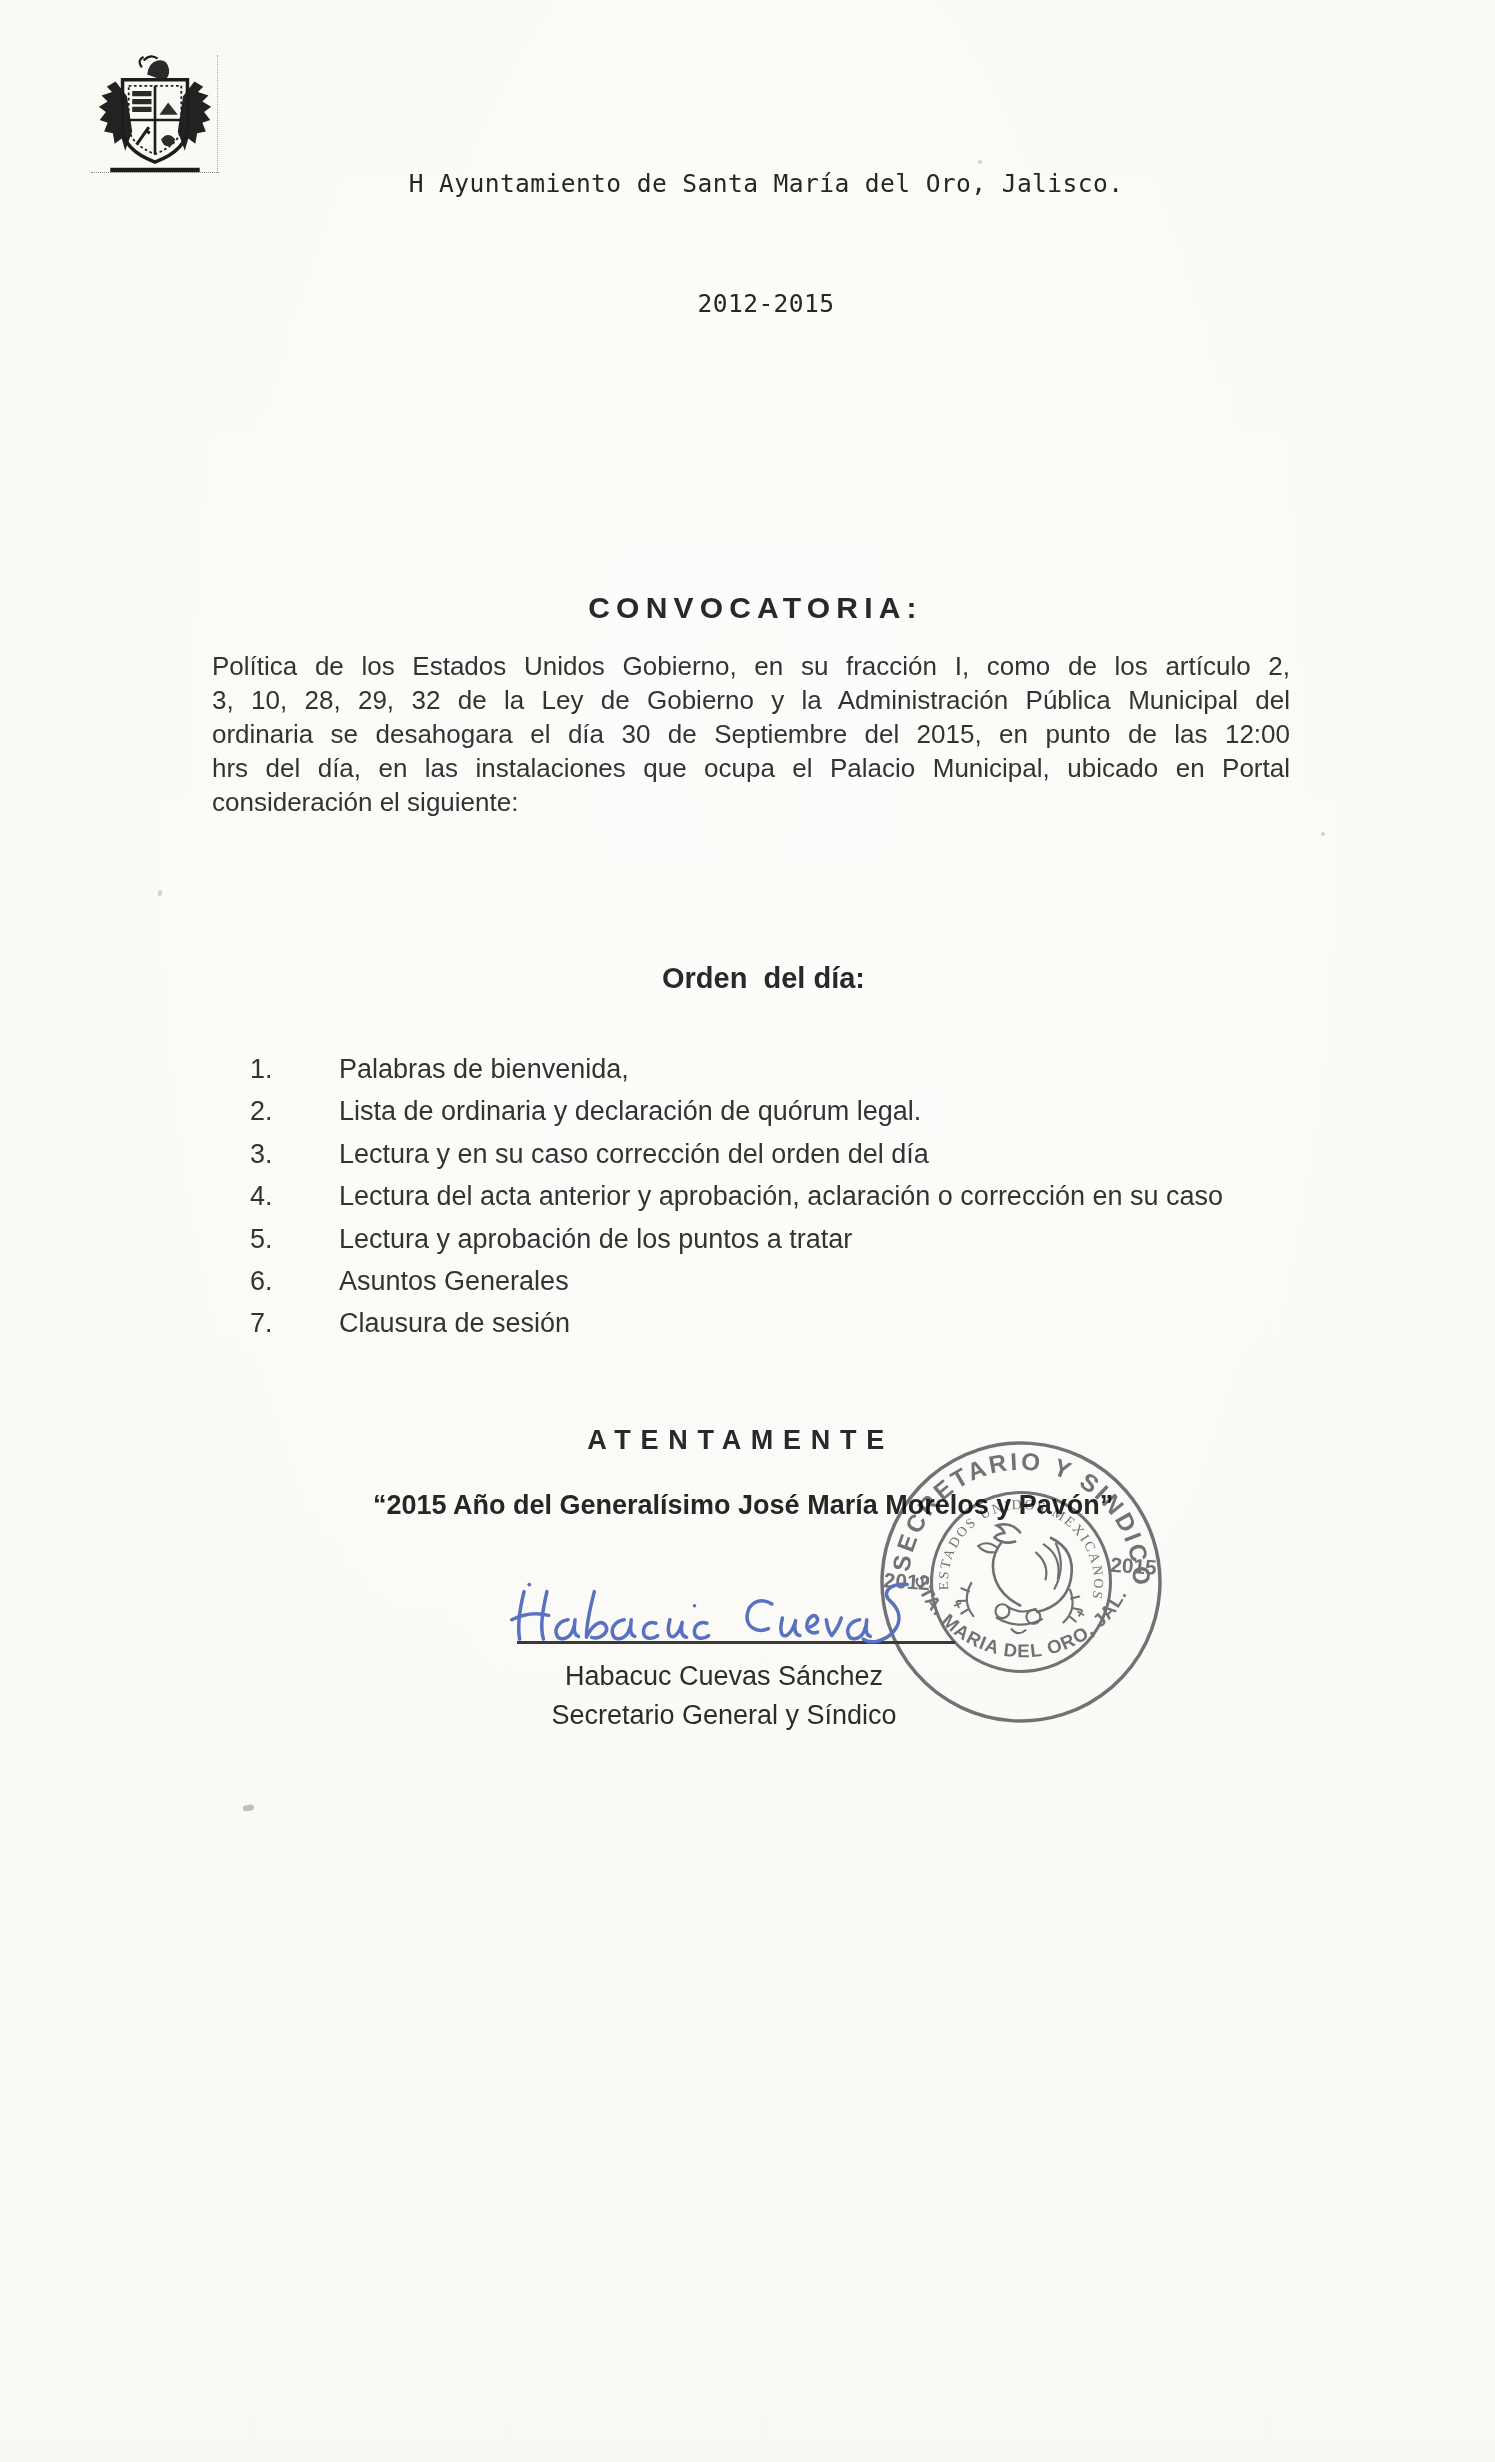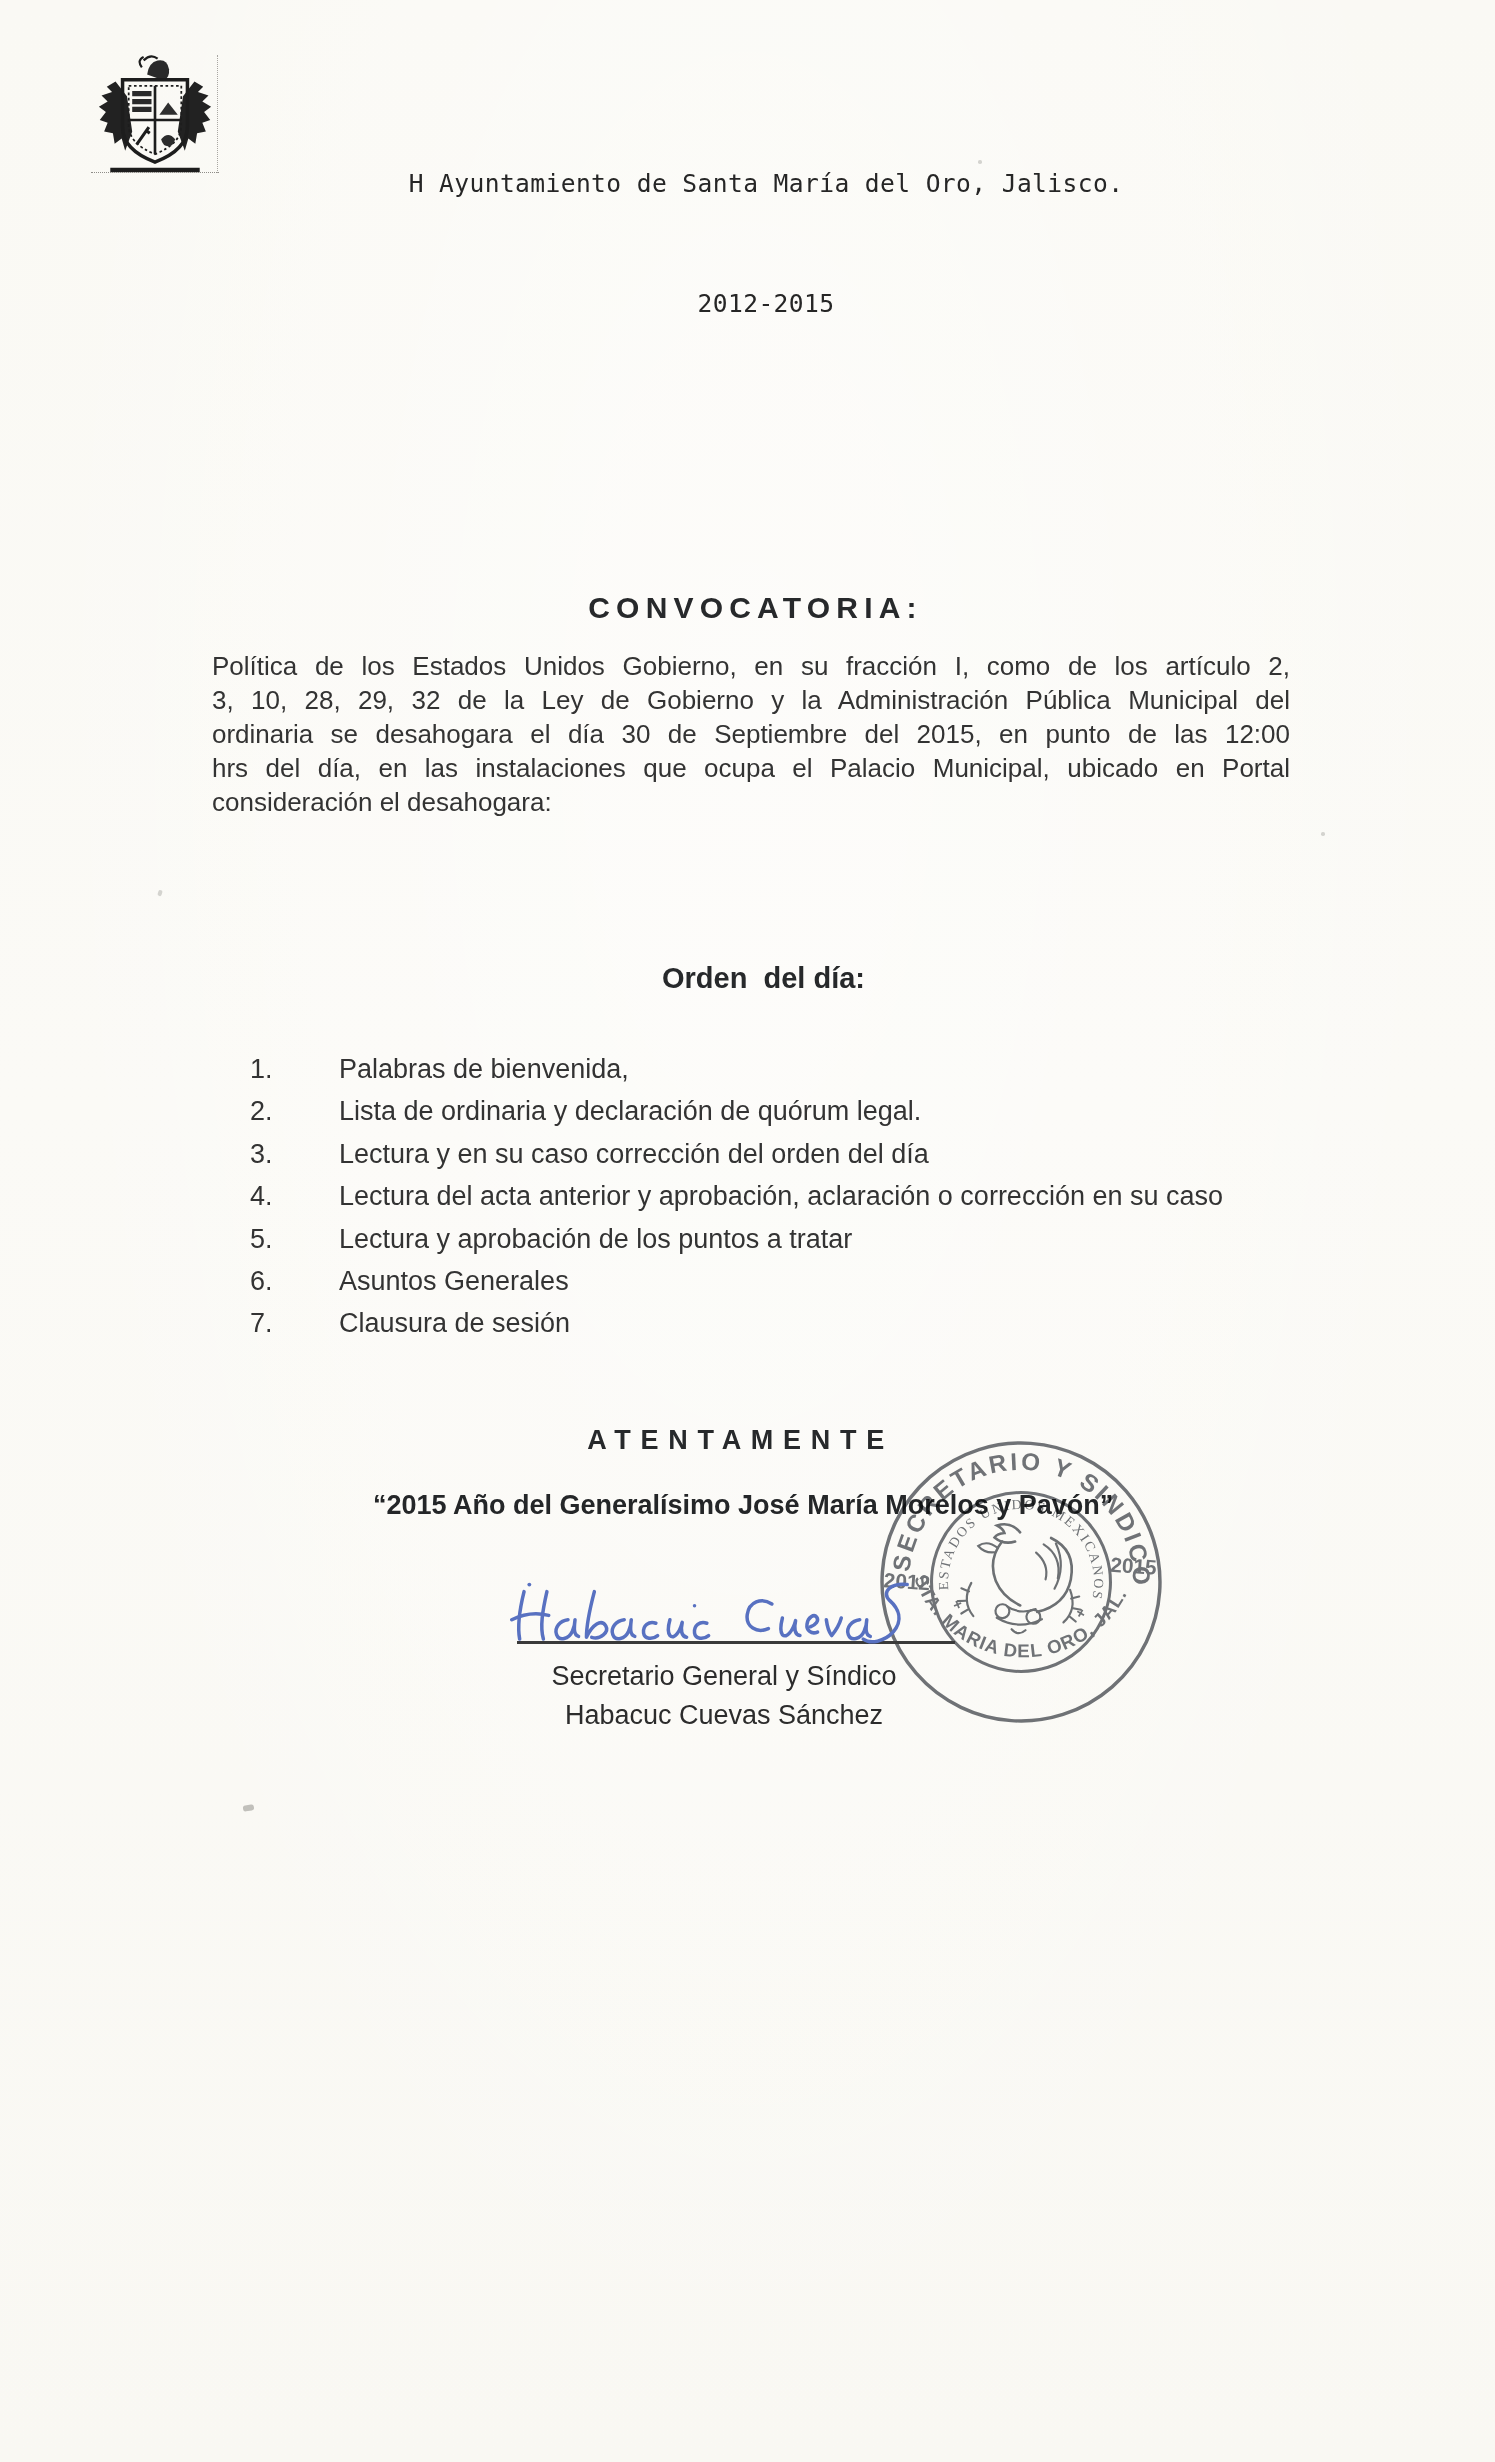--- a/index.html
+++ b/index.html
@@ -127,21 +127,21 @@
     <div>2012-2015</div>
   </div>
 
   <div class="h-convocatoria">CONVOCATORIA:</div>
 
   <div class="paragraph">
     <div class="para-line">Política de los Estados Unidos Gobierno, en su fracción I, como de los artículo 2,</div>
     <div class="para-line">3, 10, 28, 29, 32 de la Ley de Gobierno y la Administración Pública Municipal del</div>
     <div class="para-line">ordinaria se desahogara el día 30 de Septiembre del 2015, en punto de las 12:00</div>
     <div class="para-line">hrs del día, en las instalaciones que ocupa el Palacio Municipal, ubicado en Portal</div>
-    <div class="para-line last">consideración el desahogara:</div>
+    <div class="para-line last">consideración el siguiente:</div>
   </div>
 
   <div class="h-orden">Orden  del día:</div>
 
   <div class="orden-list">
     <div class="li">
       <span class="num">1.</span>
       <span class="txt">Palabras de bienvenida,</span>
     </div>
     <div class="li">
@@ -227,22 +227,22 @@
       <path d="M298,26 C286,18 272,24 270,38 C268,52 281,60 294,54"></path>
       <path d="M310,42 C308,50 307,57 310,61 C315,66 322,56 325,45 C323,54 324,61 330,62"></path>
       <path d="M342,52 C348,50 352,45 349,41 C346,37 339,41 338,49 C337,56 343,61 350,58"></path>
       <path d="M360,44 C361,52 363,58 366,62 C371,56 375,49 377,42"></path>
       <path d="M398,44 C389,45 382,53 385,61 C388,69 399,66 403,57 C406,50 406,46 406,44 C405,53 404,61 410,63"></path>
       <path d="M452,4 C434,2 422,12 432,22 C442,31 448,44 436,58 C426,69 410,72 402,66"></path>
     </g>
   </svg>
 
   <div class="sig-text">
+    <div>Habacuc Cuevas Sánchez</div>
     <div>Secretario General y Síndico</div>
-    <div>Habacuc Cuevas Sánchez</div>
   </div>
 
   <div class="speck s1"></div>
   <div class="speck s2"></div>
   <div class="speck s3"></div>
   <div class="speck s4"></div>
 
 </div>
 
 

